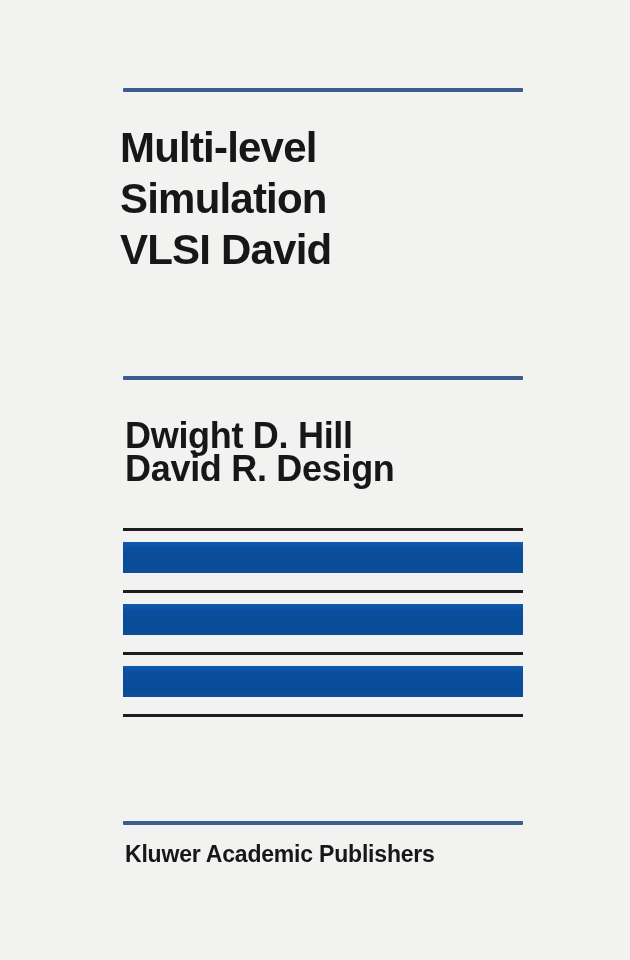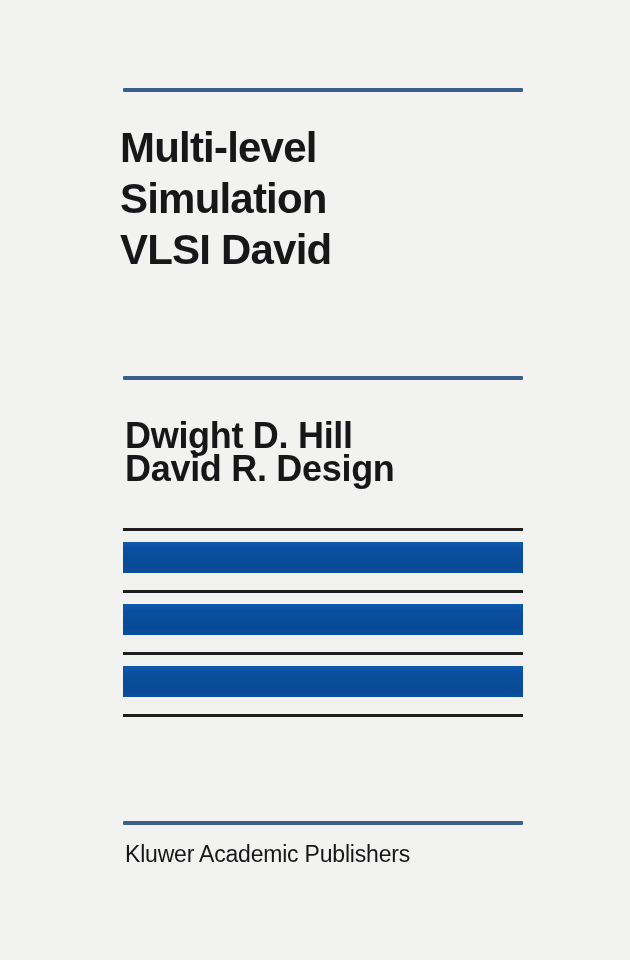--- a/index.html
+++ b/index.html
@@ -89,21 +89,21 @@
   .gap-above-bar { height: 11px; }
   .gap-below-bar { height: 17px; }
 
   
   .publisher {
     position: absolute;
     left: 125px;
     top: 840px;
     font-size: 23px;
     line-height: 28px;
-    font-weight: normal;
+    font-weight: bold;
     color: #17171a;
     letter-spacing: -0.2px;
     white-space: nowrap;
   }
 </style>
 </head>
 <body>
 
 <div class="cover">
 

